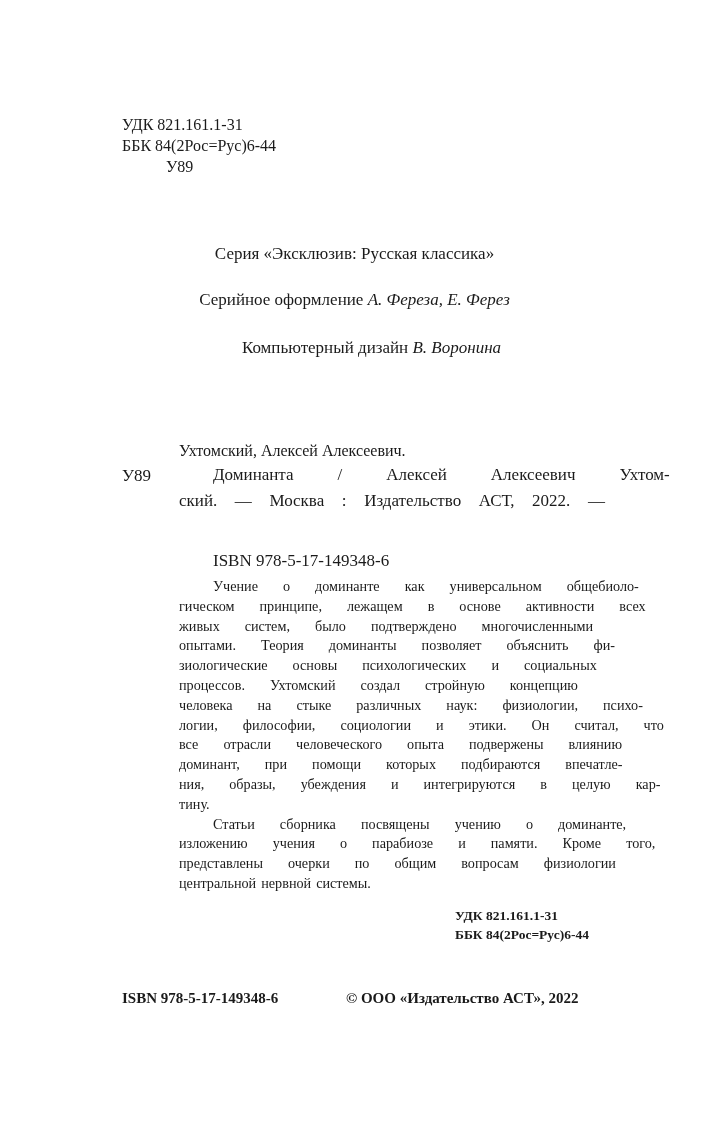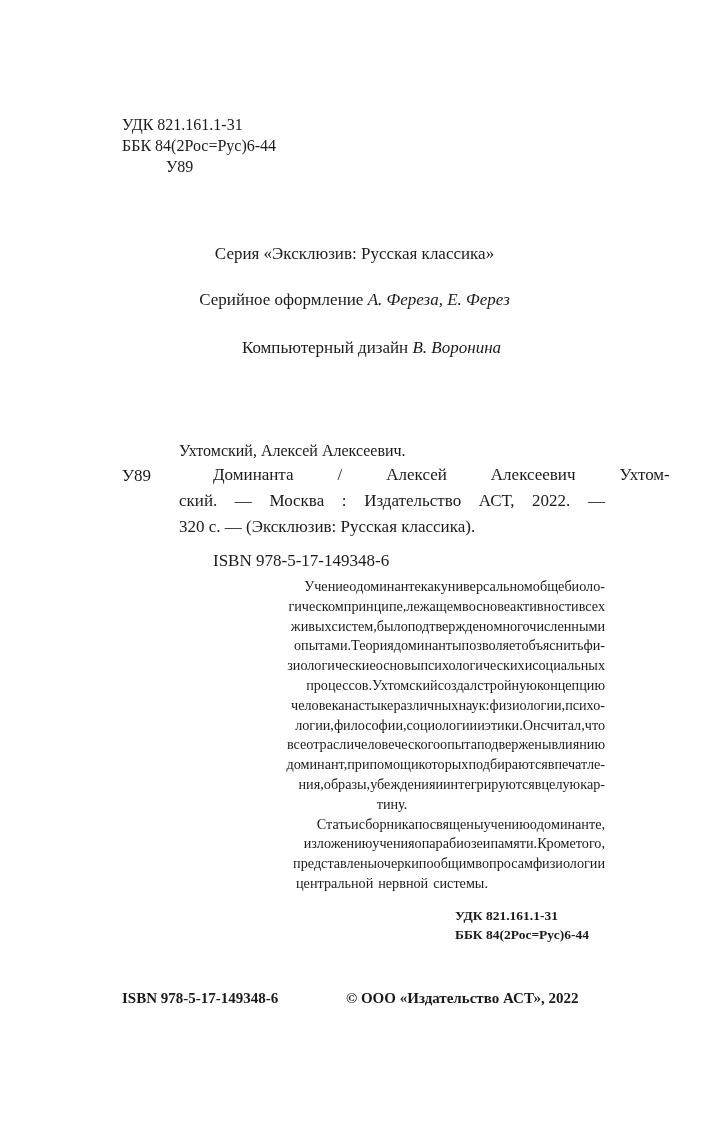--- a/index.html
+++ b/index.html
@@ -12,22 +12,22 @@
   .top-codes .indent { padding-left: 44px; }
   .credit { left: 0; width: 709px; text-align: center; font-size: 17px; }
   .credit i { font-style: italic; }
   .author { left: 179px; top: 442px; font-size: 16px; font-weight: normal; }
   .mark { left: 122px; top: 466px; font-size: 17px; }
   .biblio { left: 179px; top: 462px; width: 426px; font-size: 17px; line-height: 26px; white-space: normal; }
   .biblio .line { display: flex; justify-content: space-between; }
   .biblio .first { padding-left: 34px; gap: 44px; }
   .isbn-line { left: 213px; top: 551px; font-size: 17px; }
   .annot { left: 179px; top: 577px; width: 426px; font-size: 14.2px; line-height: 19.8px; white-space: normal; }
-  .annot .line { display: flex; justify-content: flex-end; }
-  .annot .line.last { justify-content: center; gap: 5px; }
+  .annot .line { display: flex; justify-content: flex-start; gap: 25px; }
+  .annot .line.last { justify-content: flex-start; gap: 5px; }
   .annot .para { padding-left: 34px; }
   .bottom-codes { left: 455px; top: 906px; font-size: 13.5px; font-weight: bold; line-height: 19px; }
   .footer-isbn { left: 122px; top: 990px; font-size: 15px; font-weight: bold; }
   .footer-copy { left: 346px; top: 990px; font-size: 15px; font-weight: bold; }
 </style>
 </head>
 <body>
 
 <div class="abs top-codes">
   <div>УДК 821.161.1-31</div>
@@ -62,23 +62,20 @@
   <div class="line" id="biblio-line-1">
       <span>ский.</span>
       <span>—</span>
       <span>Москва</span>
       <span>:</span>
       <span>Издательство</span>
       <span>АСТ,</span>
       <span>2022.</span>
       <span>—</span>
     </div>
-  <div class="line" style="justify-content:flex-start;" id="biblio-line-2">
-      <span>320 с. — (Эксклюзив: Русская классика).</span>
-    </div>
 </div>
 
 <div class="abs isbn-line">ISBN 978-5-17-149348-6</div>
 
 <div class="abs annot" id="annotation">
     <div class="line para">
       <span>Учение</span>
       <span>о</span>
       <span>доминанте</span>
       <span>как</span>

